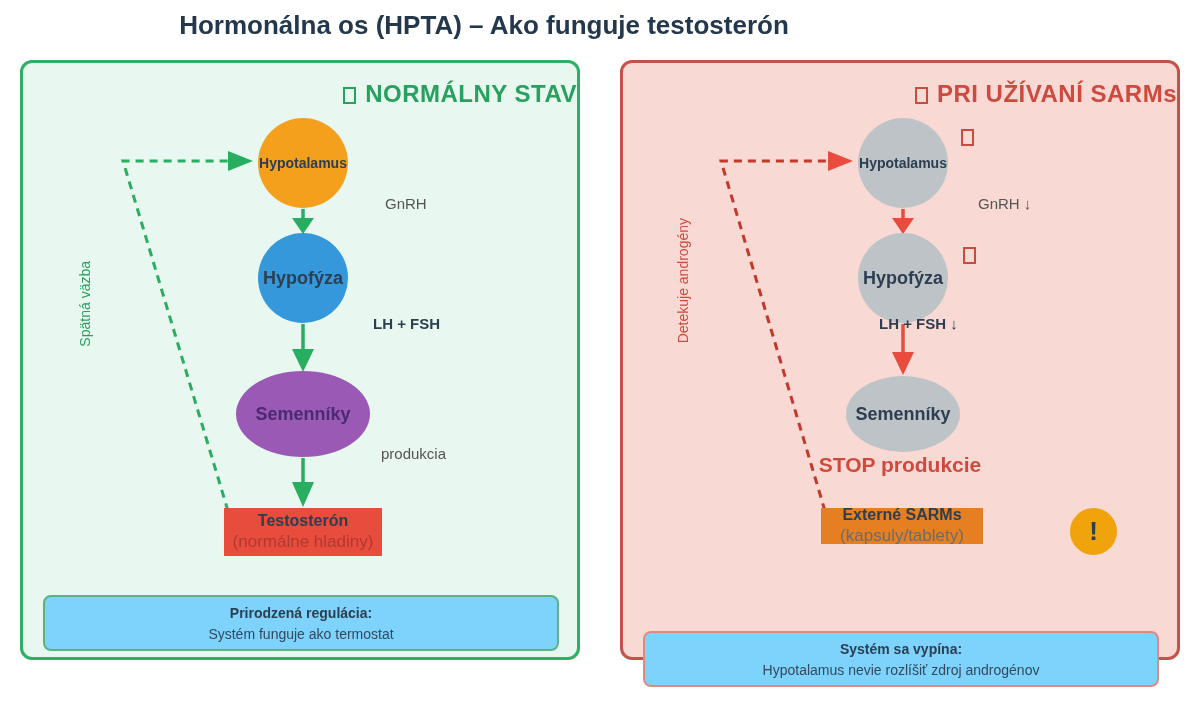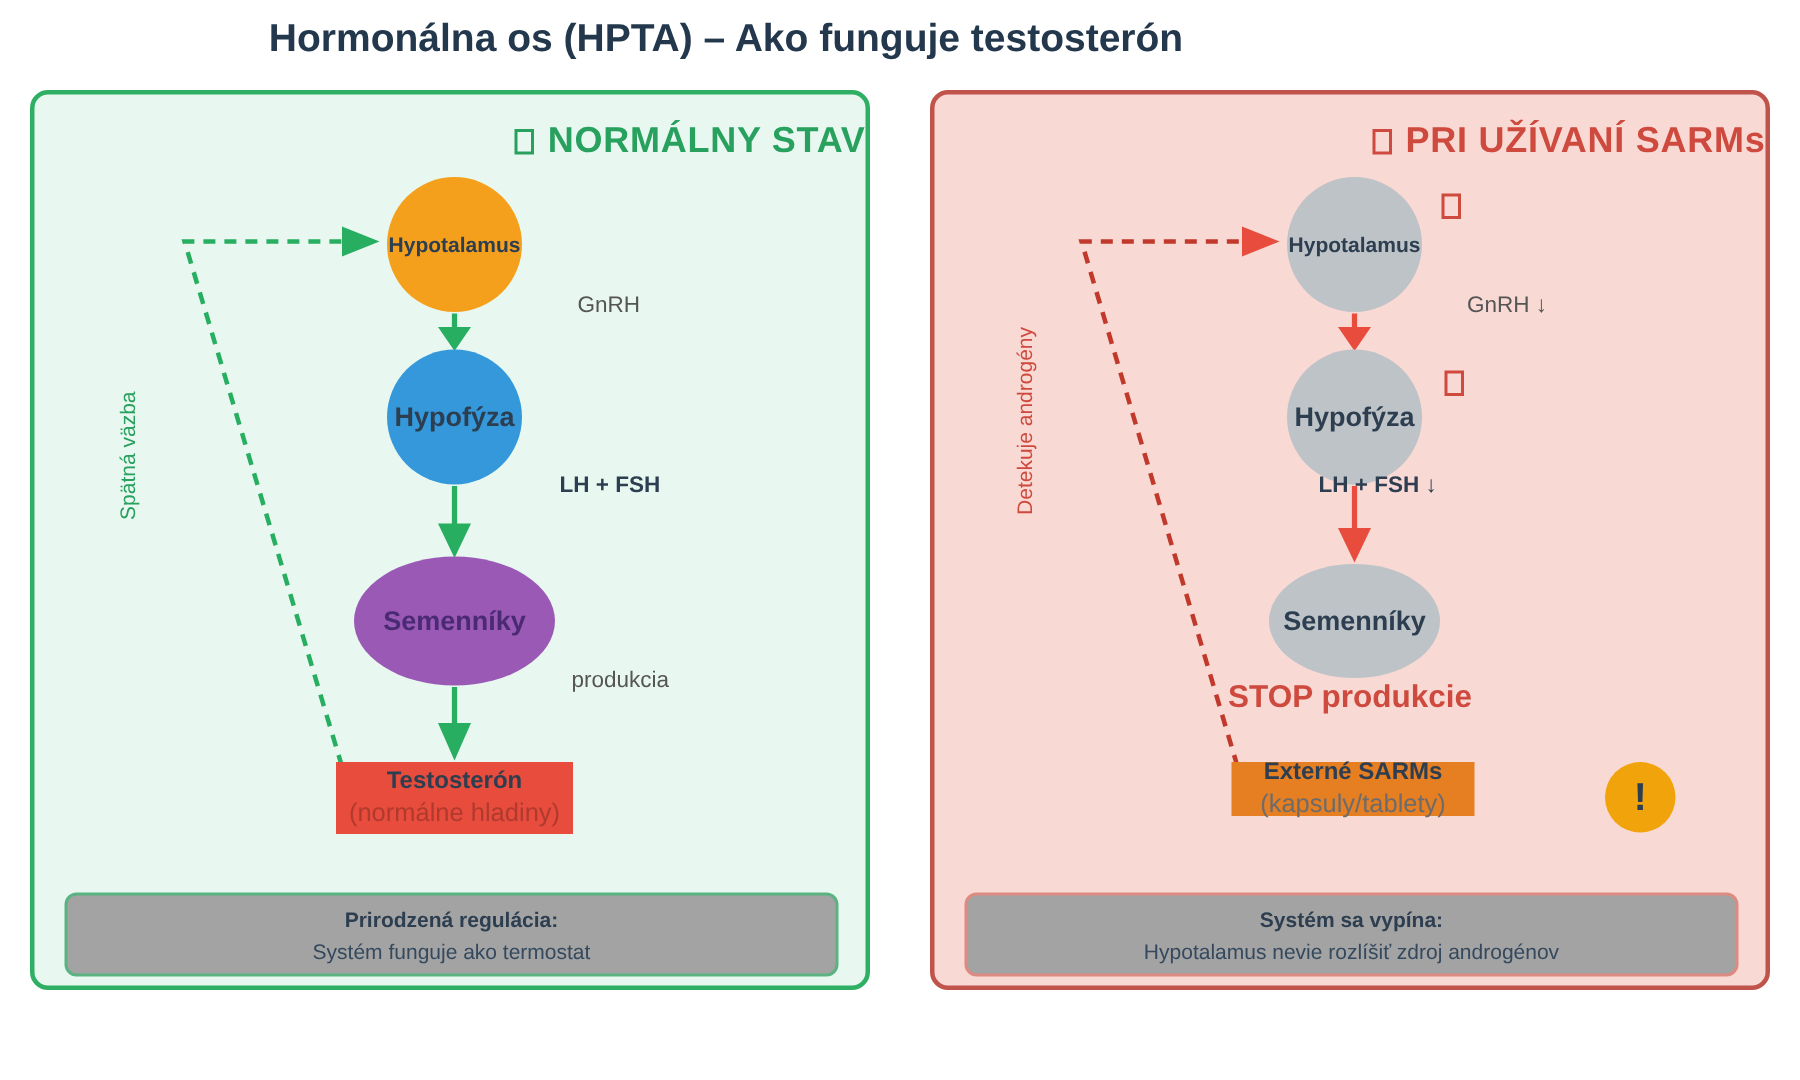--- a/index.html
+++ b/index.html
@@ -45,24 +45,24 @@
 
   .stop-label { position:absolute; top:390px; left:0; width:100%; text-align:center;
                 font-size:21px; font-weight:bold; color:var(--red-text); }
 
   .warn-circle { position:absolute; left:447px; top:445px; width:47px; height:47px;
                  border-radius:50%; background:var(--warning-circle); display:flex;
                  align-items:center; justify-content:center; font-size:26px; font-weight:bold;
                  color:var(--node-text); }
 
   .info-box { position:absolute; left:20px; top:532px; width:516px; height:56px;
-              background:#a3a3a3; border-radius:8px; display:flex; flex-direction:column;
+              background:#7dd3fc; border-radius:8px; display:flex; flex-direction:column;
               align-items:center; justify-content:center; gap:5px; }
   .panel-left  .info-box { border:2px solid var(--info-border-green); }
-  .panel-right .info-box { border:2px solid var(--info-border-red); }
+  .panel-right .info-box { border:2px solid var(--info-border-red);margin-top:36px; }
   .info-title { font-size:14px; font-weight:bold; color:var(--node-text); }
   .info-text  { font-size:14px; color:var(--info-text); }
 </style>
 </head>
 <body>
 
 <div class="stage">
 
   <div class="main-title">Hormonálna os (HPTA) – Ako funguje testosterón</div>
 

